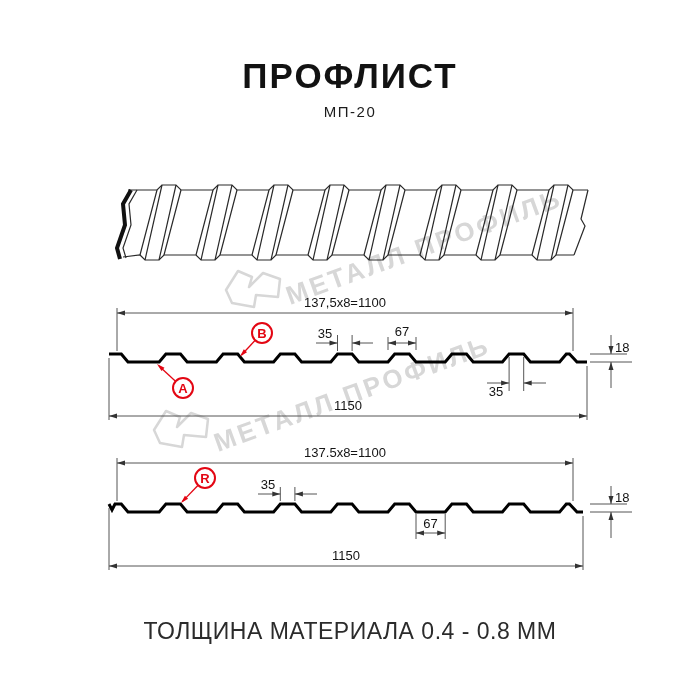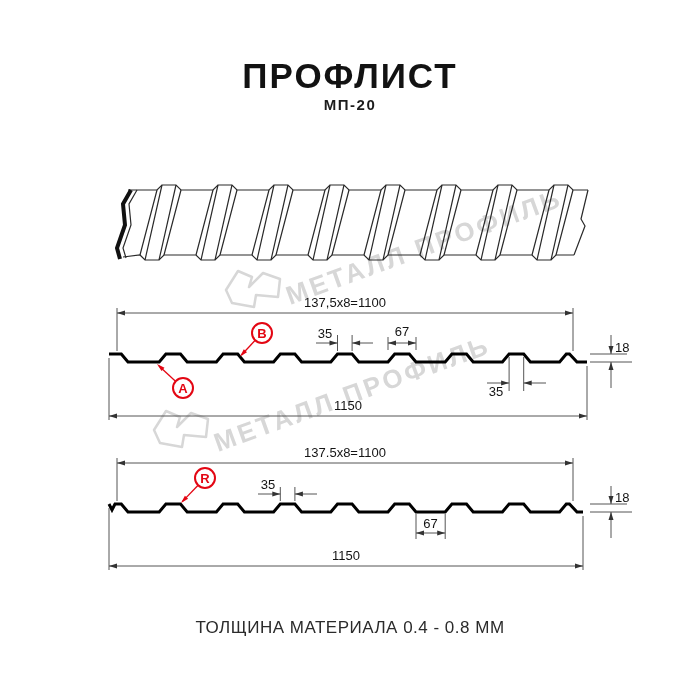--- a/index.html
+++ b/index.html
@@ -1,22 +1,22 @@
 <!DOCTYPE html>
 <html><head>
 <meta charset="utf-8">
 <style>
   html,body{margin:0;padding:0;background:#fff;}
   .page{position:relative;width:640px;height:700px;background:#ffffff;overflow:hidden;
         font-family:"Liberation Sans",sans-serif;}
   .hdr{position:absolute;top:56px;left:0;width:700px;text-align:center;}
   .hdr h1{margin:0;font-size:35px;font-weight:700;letter-spacing:2px;color:#121212;}
-  .hdr .sub{font-size:15px;font-weight:700;letter-spacing:1.5px;color:#1c1c1c;}
+  .hdr .sub{margin-top:7px;font-size:15px;font-weight:400;letter-spacing:1.5px;color:#1c1c1c;}
   .ftr{position:absolute;top:618px;left:0;width:700px;text-align:center;
-       font-size:17px;font-weight:500;letter-spacing:0.5px;color:#2b2b2b;}
+       font-size:23px;font-weight:500;letter-spacing:0.5px;color:#2b2b2b;}
   svg{position:absolute;left:0;top:0;}
   svg text{font-family:"Liberation Sans",sans-serif;}
   .dimtxt{font-size:13px;fill:#141414;}
   .lbl{font-size:13px;font-weight:700;fill:#e30613;}
   .wmtxt{font-size:26px;font-weight:600;fill:#d7d7d7;letter-spacing:3px;}
 </style>
 </head>
 <body>
 
 <div class="page">

